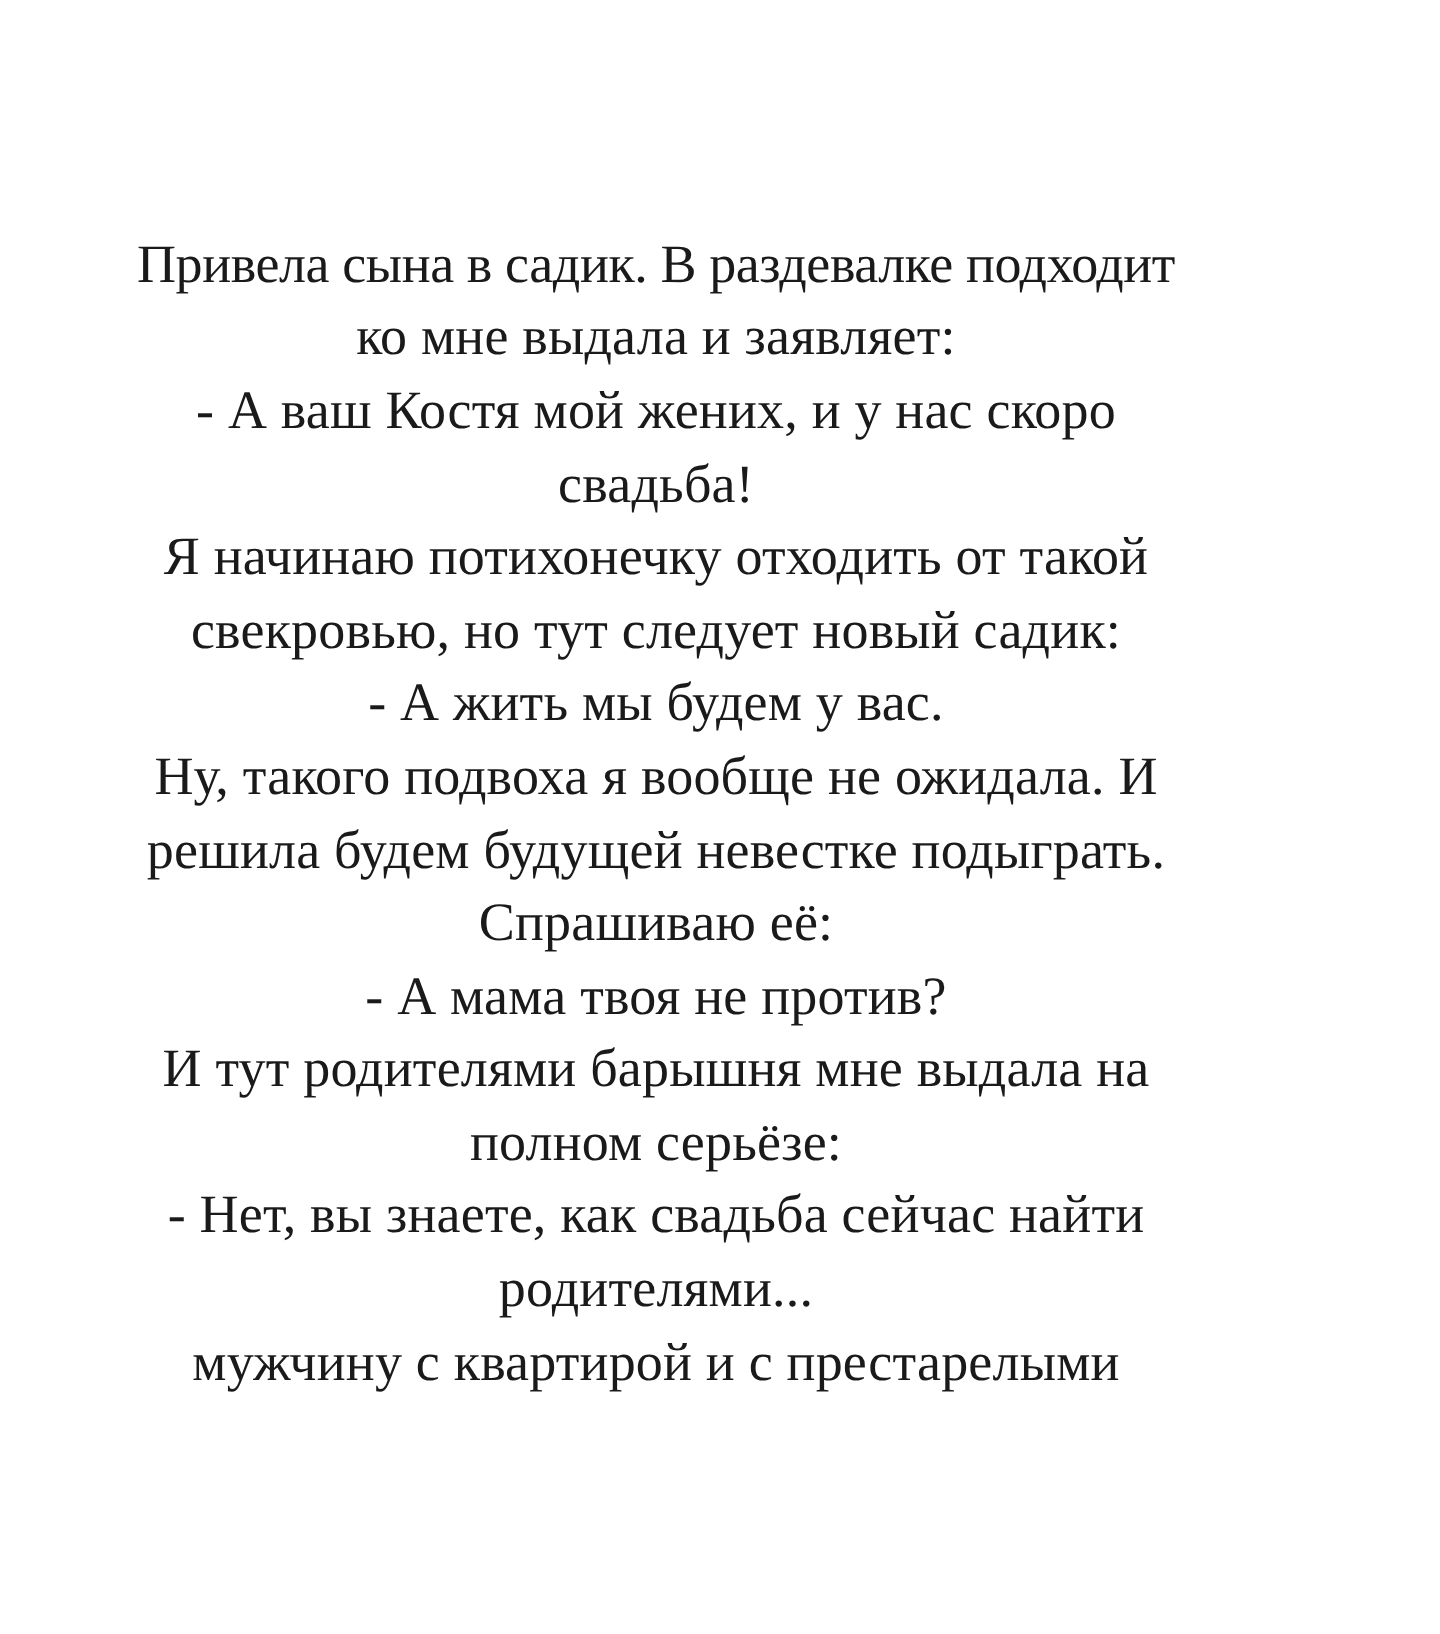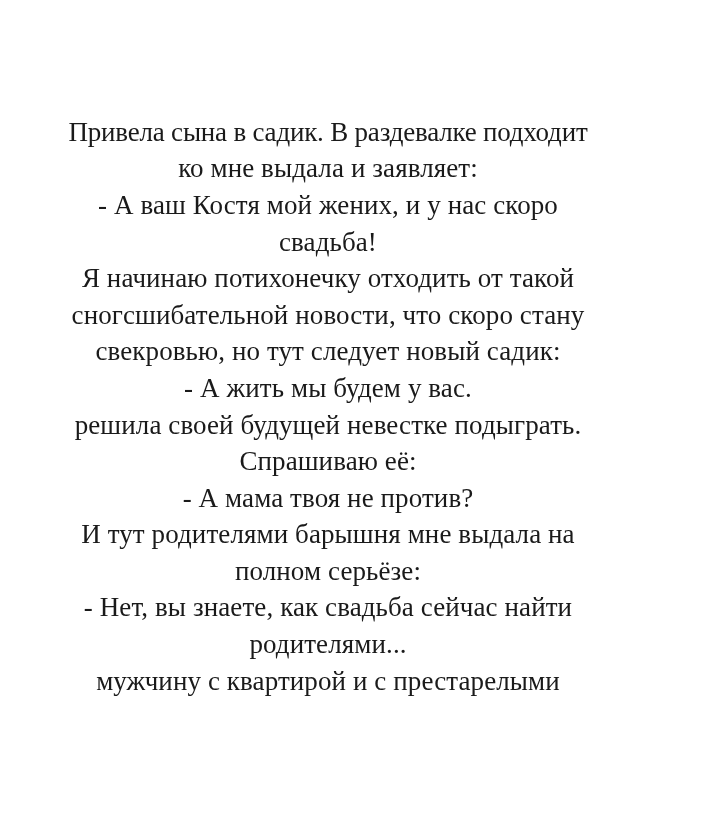--- a/index.html
+++ b/index.html
@@ -44,24 +44,24 @@
 </head>
 <body>
 
 <div class="page">
   <div class="joke-text">
     <span class="joke-line line-wide">Привела сына в садик. В раздевалке подходит</span>
     <span class="joke-line">ко мне выдала и заявляет:</span>
     <span class="joke-line">- А ваш Костя мой жених, и у нас скоро</span>
     <span class="joke-line">свадьба!</span>
     <span class="joke-line">Я начинаю потихонечку отходить от такой</span>
-    <span class="joke-line">сногсшибательной новости, что скоро стану</span>
     <span class="joke-line">свекровью, но тут следует новый садик:</span>
     <span class="joke-line">- А жить мы будем у вас.</span>
-    <span class="joke-line">решила своей будущей невестке подыграть.</span>
+    <span class="joke-line">Ну, такого подвоха я вообще не ожидала. И</span>
+    <span class="joke-line">решила будем будущей невестке подыграть.</span>
     <span class="joke-line">Спрашиваю её:</span>
     <span class="joke-line">- А мама твоя не против?</span>
     <span class="joke-line">И тут родителями барышня мне выдала на</span>
     <span class="joke-line">полном серьёзе:</span>
     <span class="joke-line">- Нет, вы знаете, как свадьба сейчас найти</span>
     <span class="joke-line">родителями...</span>
     <span class="joke-line">мужчину с квартирой и с престарелыми</span>
   </div>
 </div>
 

